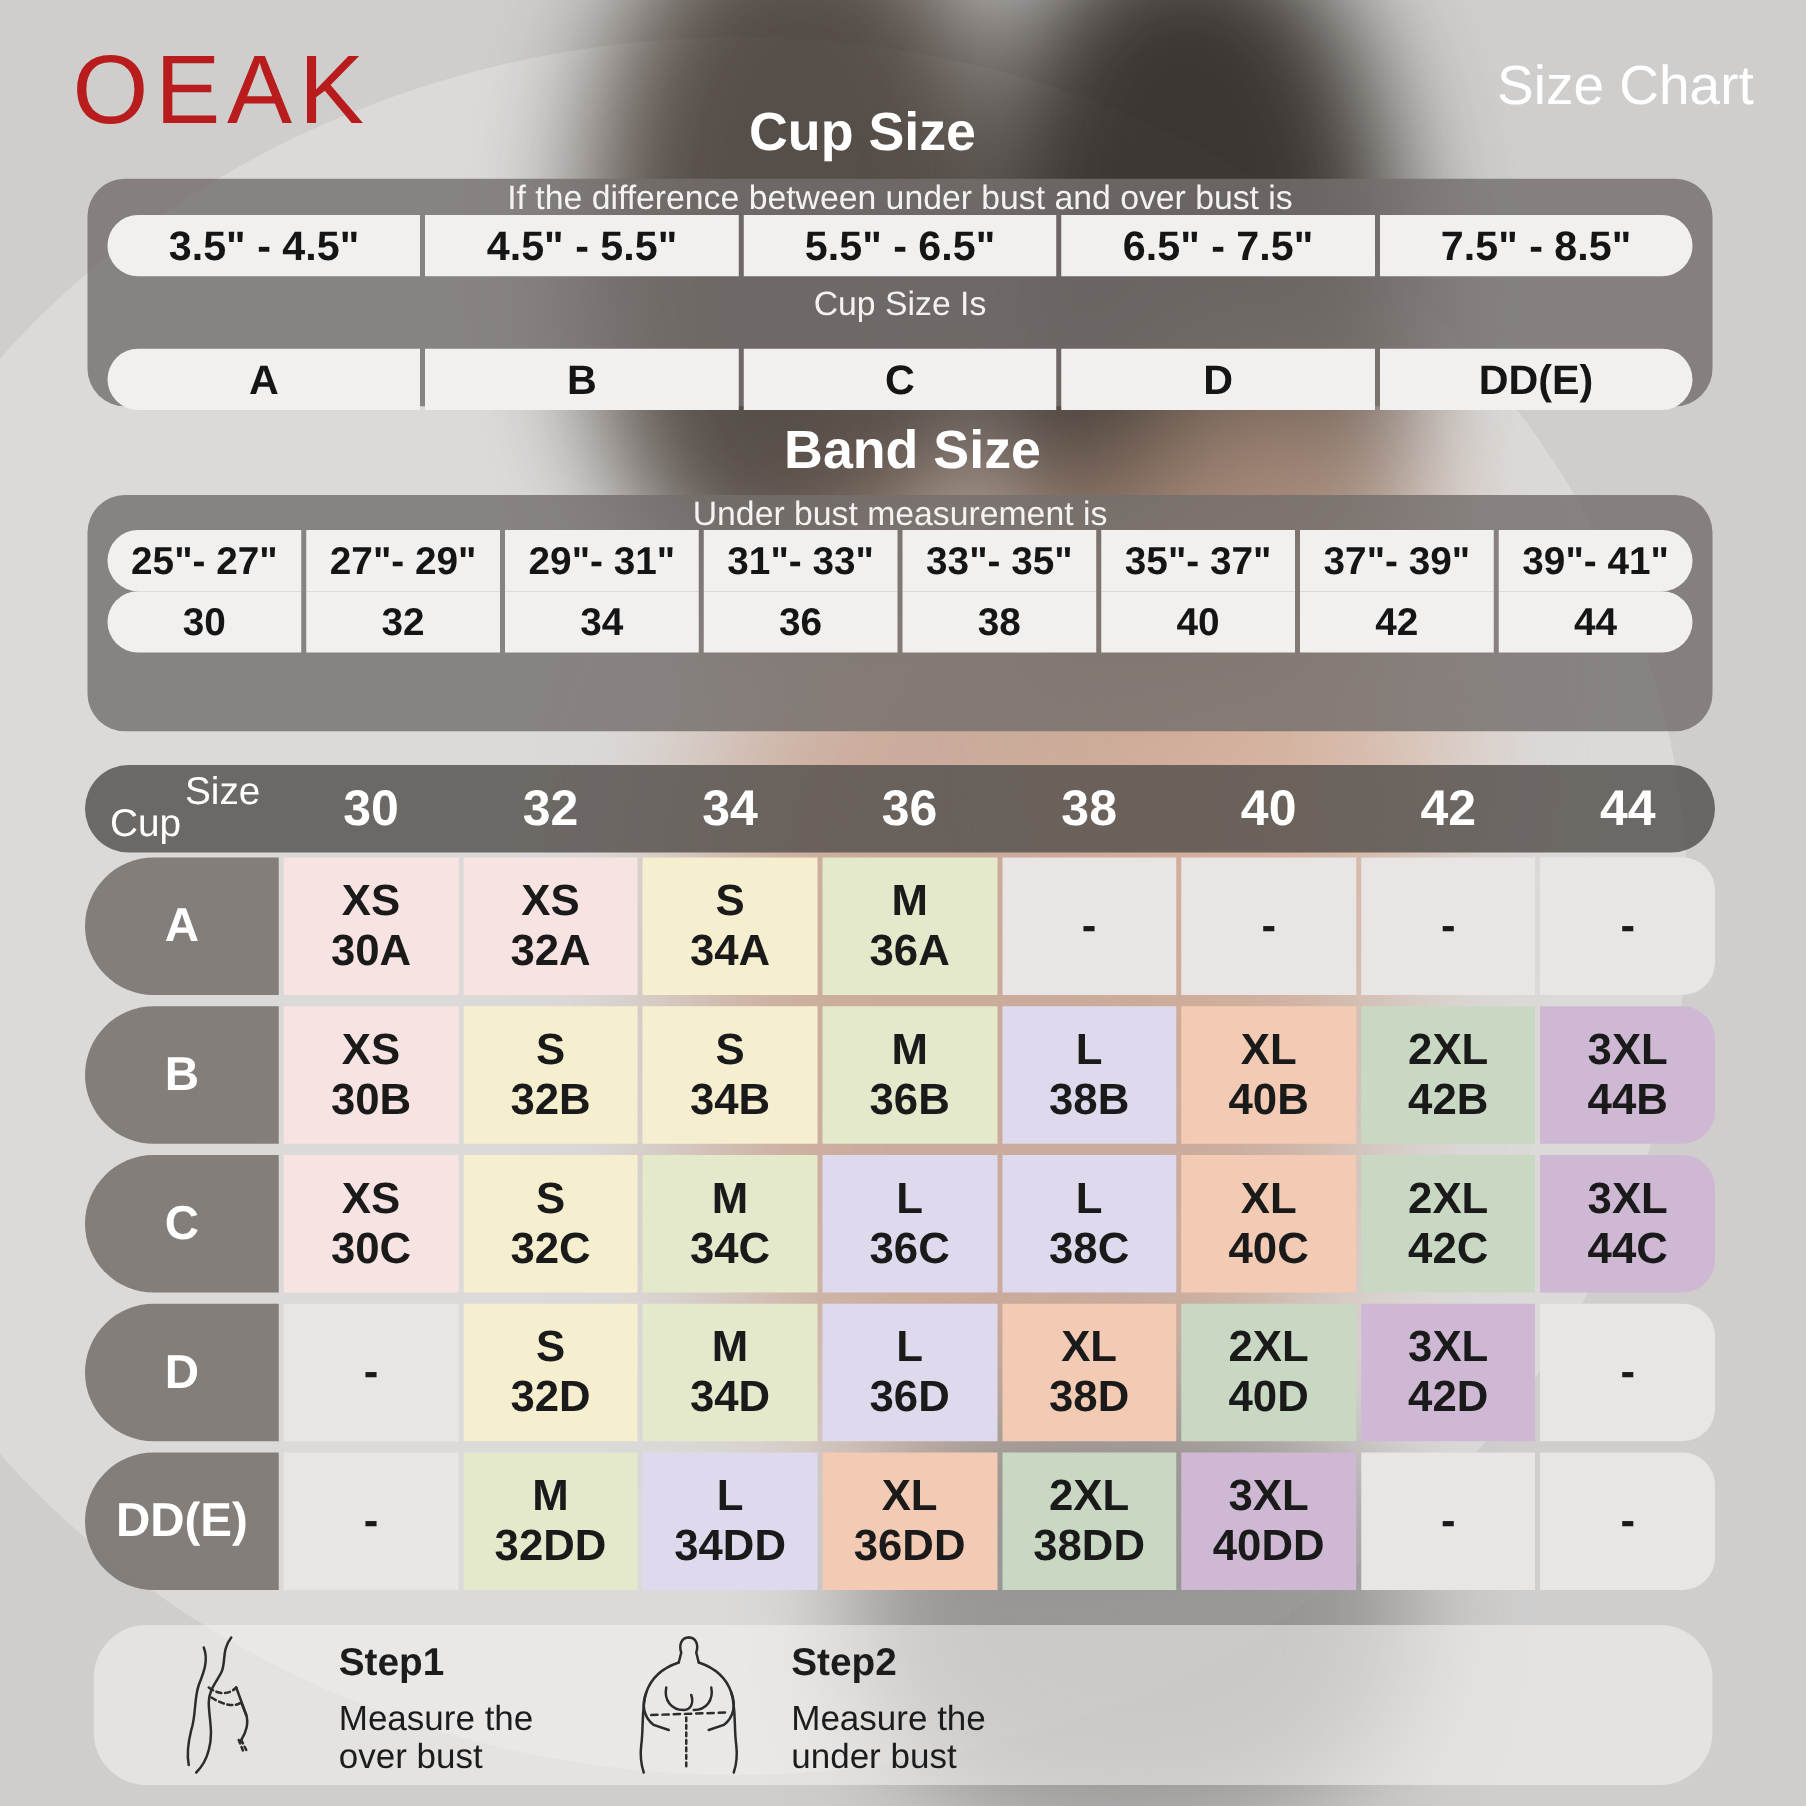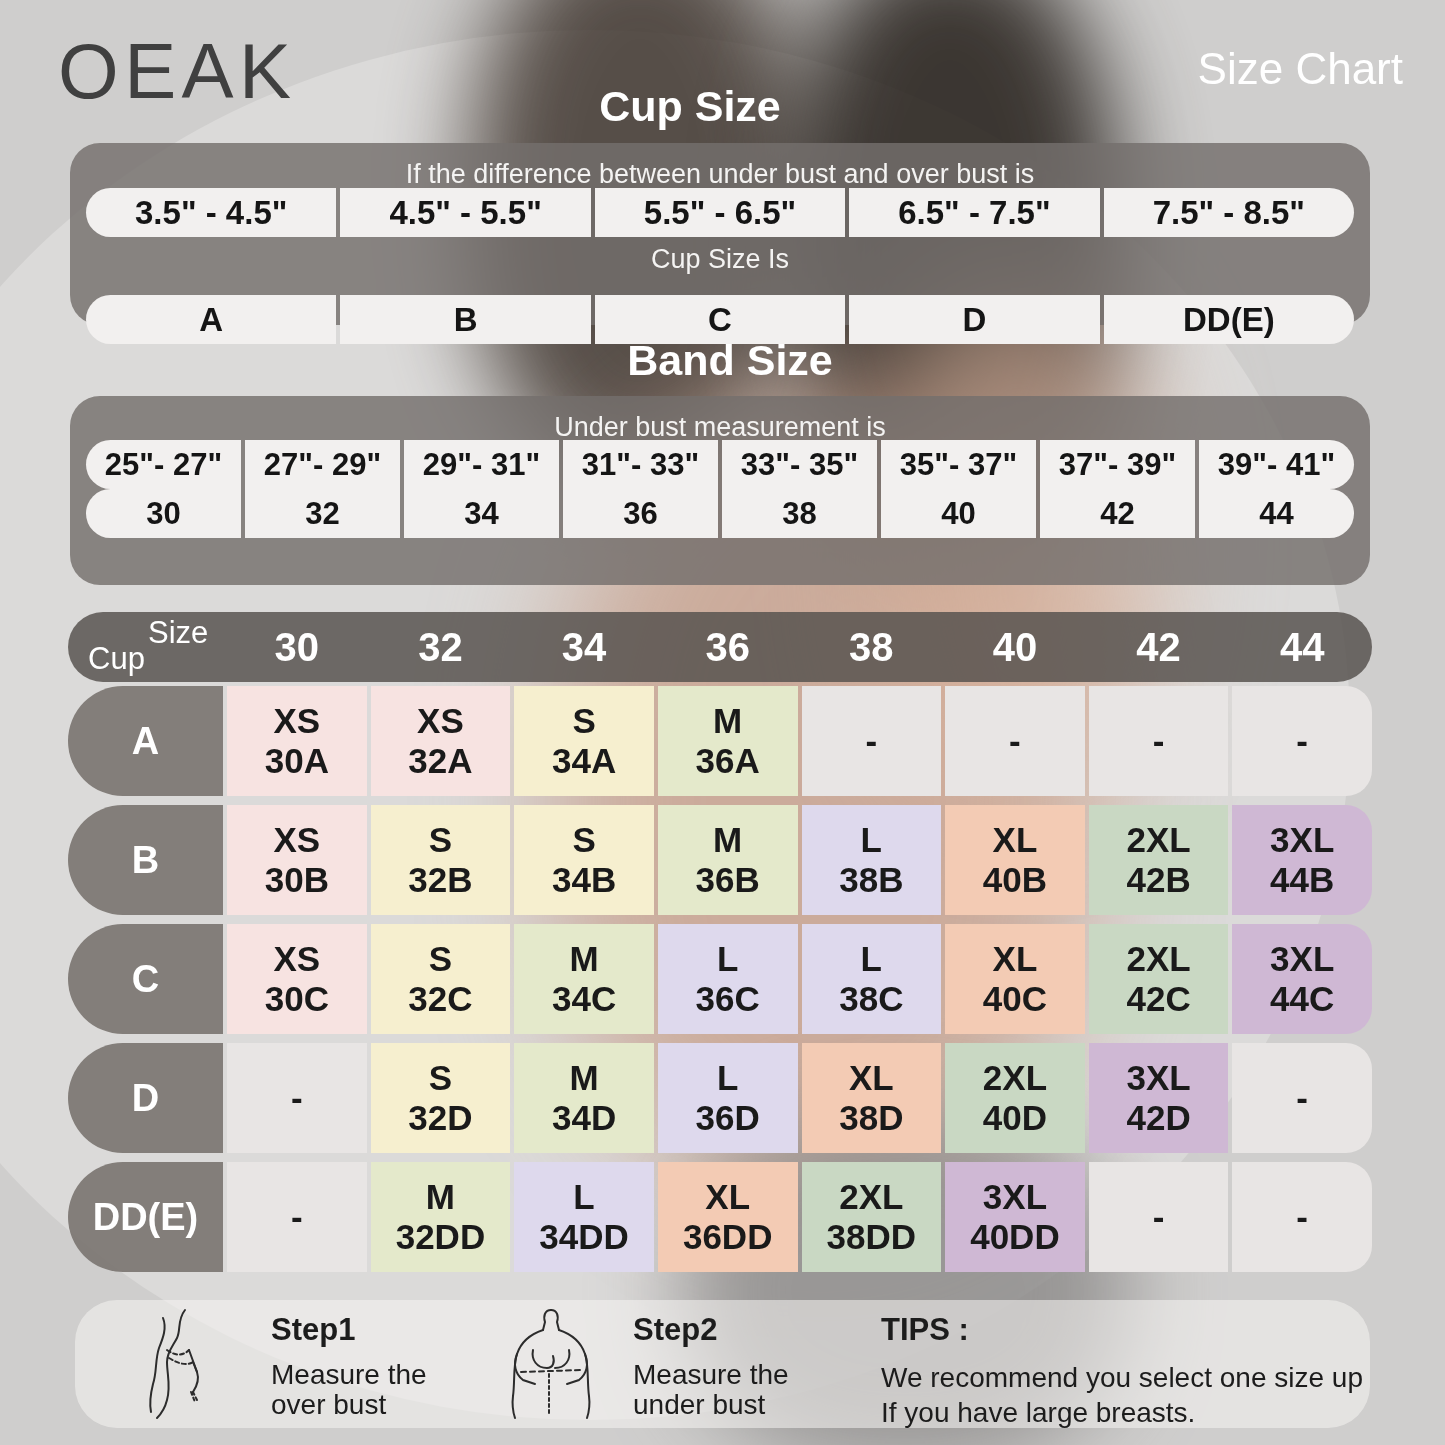--- a/index.html
+++ b/index.html
@@ -16,32 +16,32 @@
   .bg-hair-right{left:780px;top:-60px;width:340px;height:600px;background:#221c17;
                  filter:blur(45px);opacity:.85;}
   .bg-skin-main{left:550px;top:400px;width:540px;height:800px;background:#c59a84;
                 filter:blur(65px);opacity:.72;}
   .bg-skin-hi{left:880px;top:280px;width:280px;height:520px;background:#d9b29c;
               filter:blur(60px);opacity:.65;}
   .bg-bottom-wedge{left:680px;top:1110px;width:450px;height:360px;background:#8a8887;
                    filter:blur(45px);opacity:.8;}
 
   
-  .brand{position:absolute;left:58px;top:26px;color:#404040;font-size:78px;font-weight:400;
+  .brand{position:absolute;left:58px;top:26px;color:#b91c1c;font-size:78px;font-weight:400;
          letter-spacing:.07em;}
   .page-title{position:absolute;right:42px;top:44px;color:#fff;font-size:44px;font-weight:500;text-align:center;}
 
   .section-title{position:absolute;left:0;width:1380px;text-align:center;color:#fff;
                  font-size:43px;font-weight:700;}
   .title-cup{top:82px;}
   .title-band{top:336px;margin-left:40px;}
 
   
   .panel{position:absolute;left:70px;width:1300px;background:rgba(116,111,108,.82);
-         border-radius:30px;padding:16px 16px;box-sizing:border-box;}
+         border-radius:30px;padding:0 16px;box-sizing:border-box;}
   .panel-cup{top:143px;height:182px;}
   .panel-band{top:396px;height:189px;}
   .bar{color:#f4f3f2;text-align:center;font-size:27px;font-weight:400;}
   .bar-a{height:29px;line-height:31px;}
   .bar-b{height:58px;line-height:44px;}
   .bar-c{height:28px;line-height:30px;}
   .bar-d{height:43px;line-height:45px;}
   .wrow{display:flex;gap:4px;height:49px;}
   .wcell{flex:1;background:#f2f0ef;display:flex;align-items:center;justify-content:center;
          font-weight:700;color:#151515;font-size:33px;}
@@ -361,21 +361,14 @@
         <path d="M44,66 L44,108" stroke-dasharray="3 3"></path>
       </svg>
     </div>
     <div class="step step-2">
       <h3>Step2</h3>
       <p>
         <span>Measure the</span><br>
         <span>under bust</span>
       </p>
     </div>
-    <div class="tips">
-      <h3>TIPS :</h3>
-      <p>
-        <span>We recommend you select one size up</span><br>
-        <span>If you have large breasts.</span>
-      </p>
-    </div>
   </div>
 </div>
 
 </body></html>

